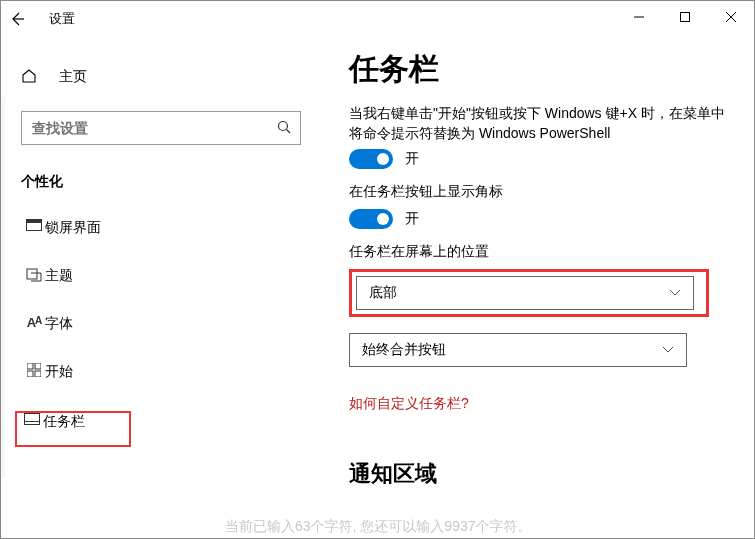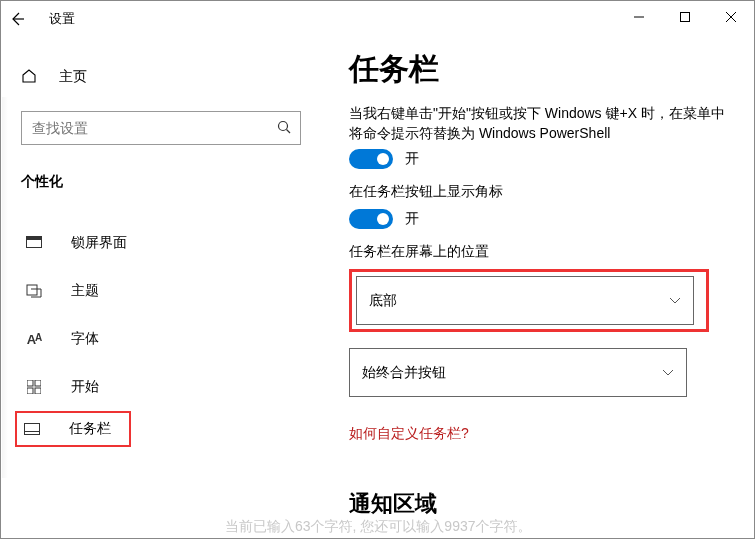--- a/index.html
+++ b/index.html
@@ -80,36 +80,36 @@
     width: 280px;
   }
   .search-box input {
     border: none;
     outline: none;
     flex: 1;
     font-size: 14px;
     font-family: inherit;
     color: #0f766e;
     background: transparent;
+    font-weight: bold;
   }
   .search-box .search-icon {
     color: #333;
   }
   .section-title {
     margin-top: 28px;
     font-weight: 600;
     font-size: 14px;
   }
   .nav-list {
     margin-top: 28px;
   }
   .nav-item {
     display: flex;
-    align-items: center;
-    gap: 28px;
+    gap: 2px;
     height: 48px;
     padding: 0 4px;
     cursor: pointer;
   }
   .nav-item.selected {
     
   }
   .nav-item .icon {
     width: 18px;
     display: flex;
@@ -160,21 +160,21 @@
     background: #fff;
     border-radius: 50%;
     right: 4px; top: 4px;
   }
   .setting-label {
     font-size: 14px;
     margin-top: 10px;
     margin-bottom: 8px;
   }
   .dropdown {
-    height: 49px;
+    height: 34px;
     border: 1px solid #666;
     display: flex;
     align-items: center;
     justify-content: space-between;
     padding: 0 12px;
     width: 338px;
     cursor: pointer;
   }
   .dropdown .chev {
     font-size: 11px;

